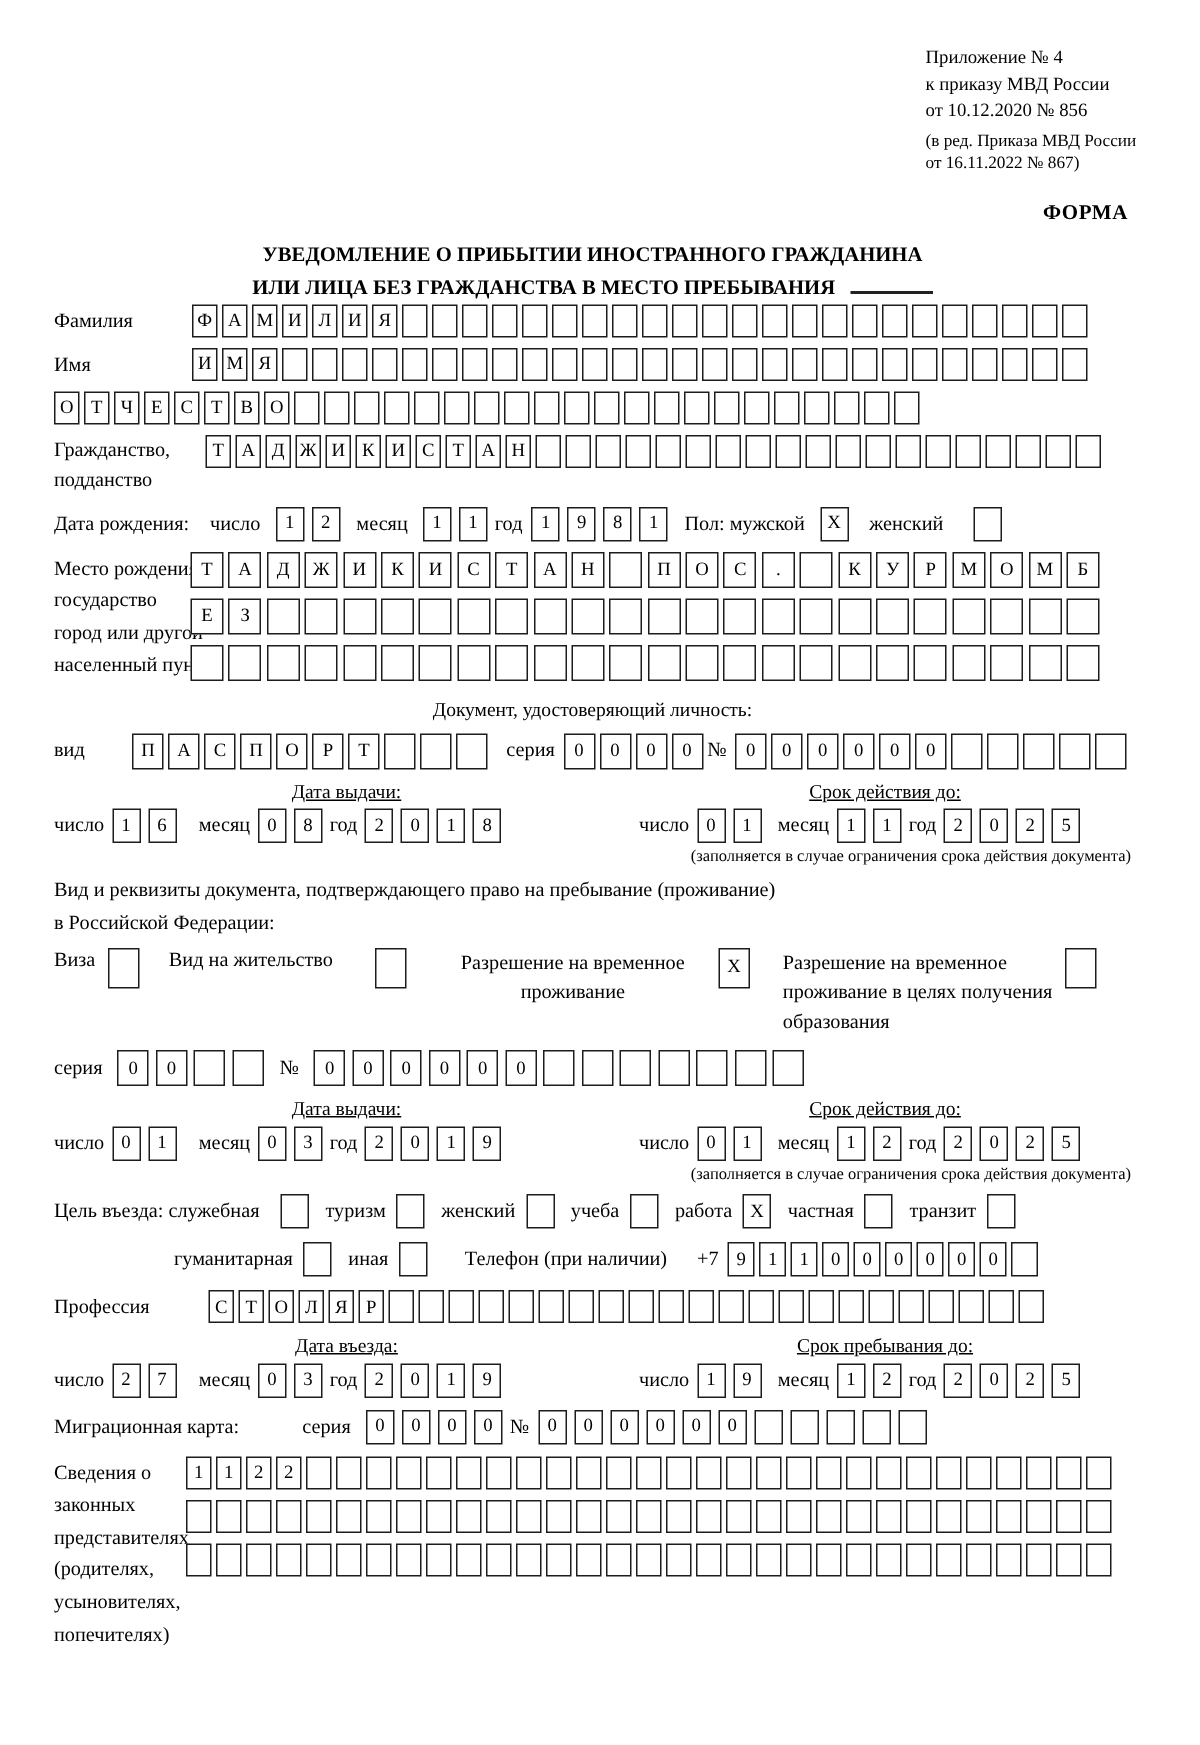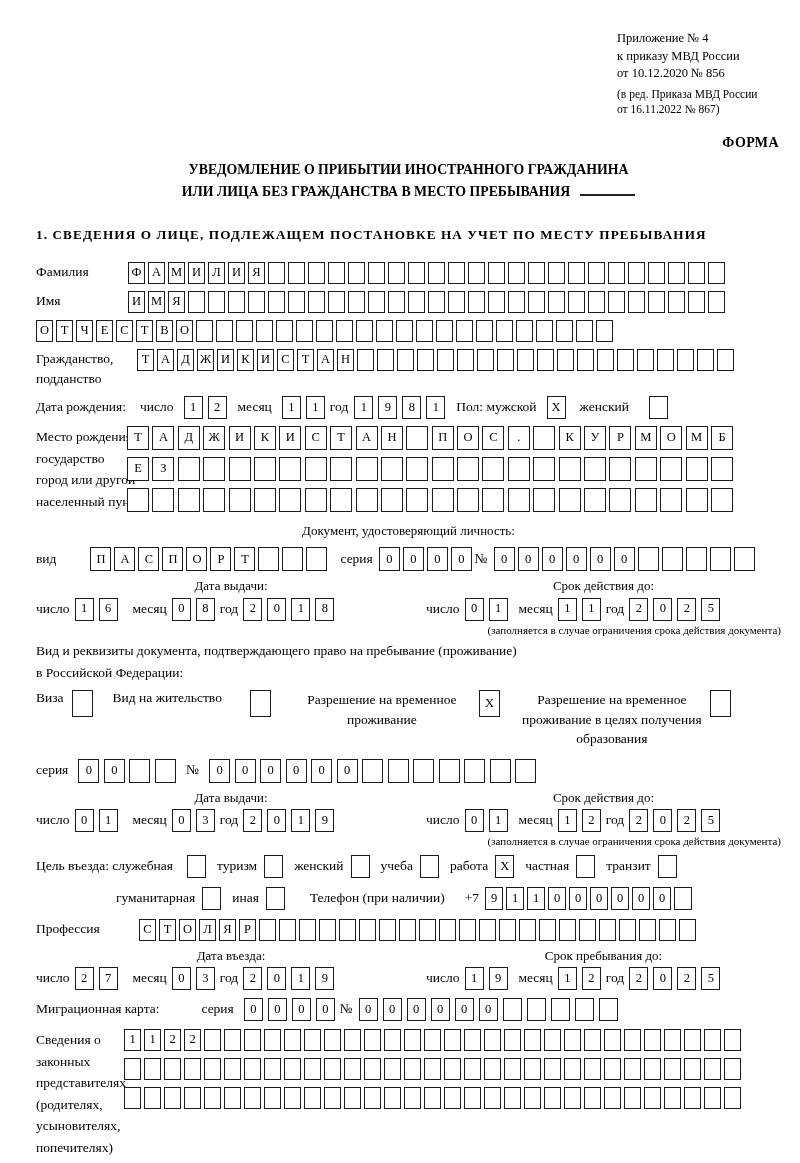--- a/index.html
+++ b/index.html
@@ -1,18 +1,18 @@
 <!DOCTYPE html>
 <html><head>
 <meta charset="utf-8">
 <style>
   html,body{margin:0;padding:0;background:#ffffff;}
   .page{
     width:800px;height:1163px;box-sizing:border-box;
-    padding:30px 19px 0 36px;background:#fff;color:#000;
+    padding:30px 46px 0 36px;background:#fff;color:#000;
     font-family:"Liberation Serif","DejaVu Serif",serif;
     font-size:13.5px;line-height:1.25;overflow:hidden;position:relative;
   }
   
   .appendix{margin-left:581px;width:190px;font-size:12.5px;line-height:1.4;}
   .appendix .rev{font-size:11.5px;margin-top:4px;line-height:1.35;}
   .forma{text-align:right;font-weight:bold;font-size:14px;margin:16px 2px 8px 0;letter-spacing:.4px;}
   .title{text-align:center;font-weight:bold;font-size:13.8px;line-height:1.6;margin-top:4px;}
   .uline{display:inline-block;width:55px;border-bottom:2px solid #222;margin-left:10px;vertical-align:baseline;}
   .sec{font-weight:bold;font-size:13.2px;letter-spacing:1.1px;margin:24px 0 18px 0;white-space:nowrap;}
@@ -40,30 +40,30 @@
   }
   .cbox-lg{width:19px;height:25px;}
   .sp6{display:inline-block;width:6px;}.sp10{display:inline-block;width:10px;}
   .sp14{display:inline-block;width:14px;}.sp20{display:inline-block;width:20px;}
   
   .center-bold{text-align:center;font-weight:normal;font-size:13px;margin:4px 0 8px 0;}
   
   .dcols{display:flex;margin-bottom:6px;}
   .dcol1{width:390px;flex:none;}
   .dcol2{flex:1;}
-  .dhead{text-align:center;font-size:13px;margin-bottom:3px;}
+  .dhead{text-align:center;font-size:13px;margin-bottom:3px;text-decoration:underline;}
   .dline{display:flex;align-items:center;}
   .dline .dl{margin-right:5px;}
   .dnote{font-size:11px;text-align:right;margin-top:3px;white-space:nowrap;}
   
   .resline{display:flex;align-items:flex-start;margin:8px 0 10px 0;}
   .resopt{display:flex;align-items:flex-start;margin-right:14px;}
   .resopt .rtext{margin-right:8px;}
   .rcenter{width:178px;text-align:center;line-height:1.45;}
-  .rcenter2{width:180px;text-align:center;line-height:1.45;}
+  .rcenter2{width:180px;line-height:1.45;}
   
   .purp{display:flex;align-items:center;margin-bottom:9px;}
   .popt{display:flex;align-items:center;margin-right:11px;}
   .popt .ptext{margin-right:7px;}
   
   .reps{display:flex;align-items:flex-start;margin-top:8px;}
   .replbl{width:88px;flex:none;line-height:1.6;}
   .repcells .cells{margin-bottom:7px;display:flex;}
   .mt4{margin-top:4px;}.mt8{margin-top:8px;}
   .intro{margin-bottom:5px;}
@@ -85,21 +85,20 @@
 
   <div class="forma">ФОРМА</div>
 
   <div class="title">
     <div>УВЕДОМЛЕНИЕ О ПРИБЫТИИ ИНОСТРАННОГО ГРАЖДАНИНА</div>
     <div>
       <span>ИЛИ ЛИЦА БЕЗ ГРАЖДАНСТВА В МЕСТО ПРЕБЫВАНИЯ</span><span class="uline"></span>
     </div>
   </div>
 
-  <div class="sec">1. СВЕДЕНИЯ О ЛИЦЕ, ПОДЛЕЖАЩЕМ ПОСТАНОВКЕ НА УЧЕТ ПО МЕСТУ ПРЕБЫВАНИЯ</div>
 
   <div class="row">
     <div class="lbl w92">Фамилия</div>
     <div class="cells">
         <span class="cell">Ф</span>
         <span class="cell">А</span>
         <span class="cell">М</span>
         <span class="cell">И</span>
         <span class="cell">Л</span>
         <span class="cell">И</span>

